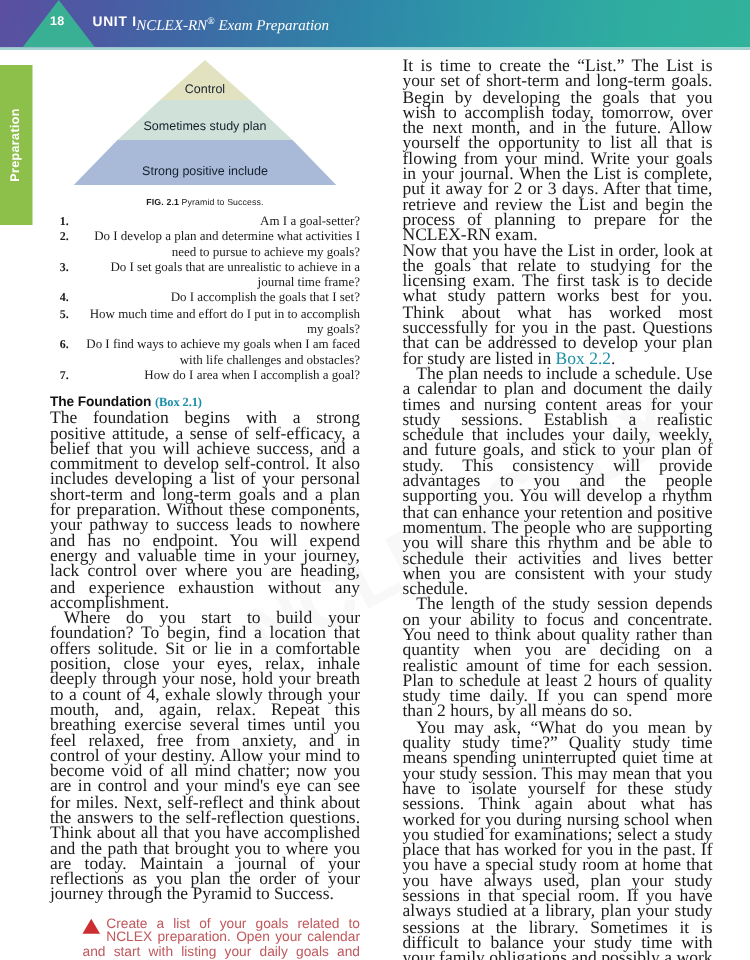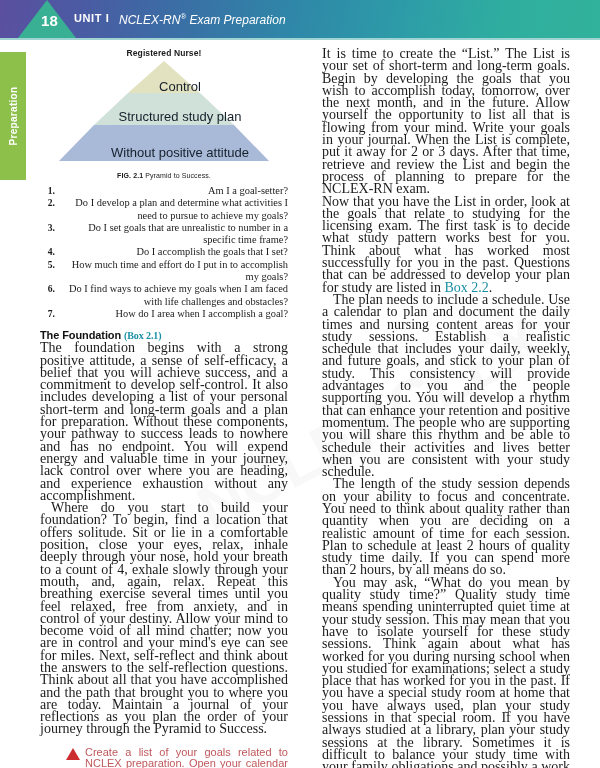--- a/index.html
+++ b/index.html
@@ -45,42 +45,42 @@
     position: absolute;
     top: 38px; left: 0;
     width: 600px; height: 2px;
     background: #9fd4d2;
   }
   #page-number {
     position: absolute;
     left: 40px;
     top: 12px;
     width: 18px;
-    text-align: right;
-    font-family: "Liberation Sans", sans-serif;
-    font-weight: bold;
-    font-size: 15px;
+    text-align: left;
+    font-family: "Liberation Sans", sans-serif;
+    font-weight: bold;
+    font-size: 10px;
     color: #ffffff;
     letter-spacing: .2px;
   }
   #unit-label {
     position: absolute;
     left: 74px;
     top: 12px;
     font-family: "Liberation Sans", sans-serif;
     font-weight: bold;
     font-size: 11px;
     letter-spacing: .6px;
     color: #ffffff;
   }
   #header-title {
     position: absolute;
-    left: 119px;
+    left: 109px;
     top: 12px;
-    font-family: Liberation Sans, sans-serif;
+    font-family: Liberation Serif, serif;
     font-style: italic;
     font-size: 12px;
     color: #ffffff;
     white-space: nowrap;
   }
   #header-title .reg {
     font-size: 8px;
     vertical-align: super;
   }
 
@@ -138,24 +138,24 @@
     letter-spacing: .1px;
   }
   #pyramid {
     position: relative;
     width: 210px;
     height: 103px;
     margin: 0 auto;
   }
   .tier {
     position: absolute;
-    left: 16px;
+    left: 0;
     width: 100%;
     font-family: "Liberation Sans", sans-serif;
-    font-size: 13px;
+    font-size: 10px;
     color: #16202c;
   }
   .tier-shape {
     position: absolute;
     left: 50%;
     transform: translateX(-50%);
   }
   
   #tier-top-shape {
     top: 0;
@@ -303,44 +303,43 @@
 </div>
 
 <div id="content">
 
   <div class="watermark" id="wm-left">NCLEX</div>
   <div class="watermark" id="wm-right">NCLEX</div>
 
   <div class="col" id="col-left">
 
     <div id="figure-block">
-      <div id="figure-caption-top">Registered Nurse!</div>
 
       <div id="pyramid">
         <div class="tier-shape" id="tier-top-shape"></div>
         <div class="tier" id="tier-top-label">Control</div>
 
         <div class="tier-shape" id="tier-mid-shape"></div>
-        <div class="tier" id="tier-mid-label">Structured study plan</div>
+        <div class="tier" id="tier-mid-label">Sometimes study plan</div>
 
         <div class="tier-shape" id="tier-bot-shape"></div>
-        <div class="tier" id="tier-bot-label">Without positive attitude</div>
+        <div class="tier" id="tier-bot-label">Strong positive include</div>
       </div>
 
       <div id="figure-caption">
         <span class="fignum">FIG. 2.1</span>
         <span>Pyramid to Success.</span>
       </div>
     </div>
 
 
     <ol class="qlist">
       <li>Am I a goal-setter?</li>
       <li>Do I develop a plan and determine what activities I need to pursue to achieve my goals?</li>
-      <li>Do I set goals that are unrealistic to number in a specific time frame?</li>
+      <li>Do I set goals that are unrealistic to achieve in a journal time frame?</li>
       <li>Do I accomplish the goals that I set?</li>
       <li>How much time and effort do I put in to accomplish my goals?</li>
       <li>Do I find ways to achieve my goals when I am faced with life challenges and obstacles?</li>
       <li>How do I area when I accomplish a goal?</li>
     </ol>
 
     <h3 class="section">
       <span>The Foundation</span>
       <span class="boxref">(Box 2.1)</span>
     </h3>

